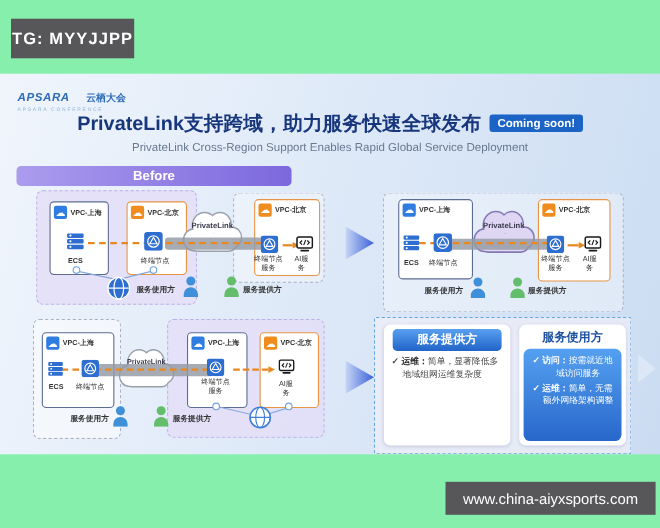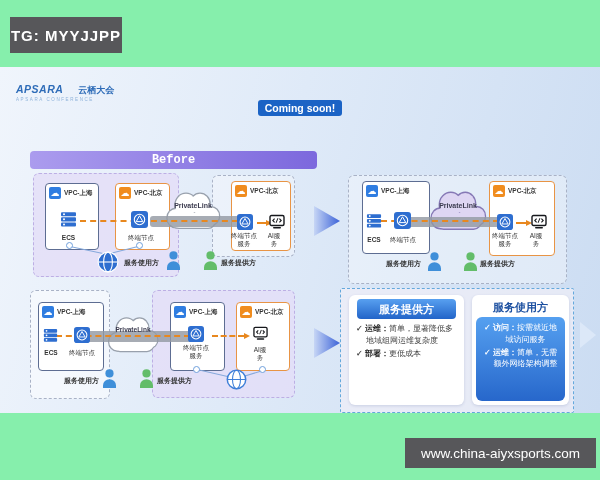--- a/index.html
+++ b/index.html
@@ -23,21 +23,21 @@
   .title-row{position:absolute;left:0;top:33px;width:100%;display:flex;align-items:center;
              justify-content:center;gap:8px;}
   .title{font-size:18px;font-weight:bold;color:#17367c;}
   .coming{background:#1b63c5;color:#fff;font-weight:bold;font-size:10.5px;padding:2px 7px;
           border-radius:3px;}
   .subtitle{position:absolute;left:0;top:61px;width:100%;text-align:center;font-size:10.5px;
             color:#6a7891;}
 
   .quad-hdr{position:absolute;height:18px;border-radius:4px;color:#fff;font-weight:bold;
             font-size:12px;text-align:center;line-height:18px;}
-  .hdr-before{left:30px;top:84px;width:287px;background:linear-gradient(90deg,#ab9cee,#7c68dd);font-family:Liberation Mono, monospace;}
+  .hdr-before{left:15px;top:84px;width:250px;background:linear-gradient(90deg,#ab9cee,#7c68dd);}
   .hdr-after{left:342px;top:84px;width:226px;background:linear-gradient(90deg,#5ea6ef,#2f72d6);}
 
   .container-dash{position:absolute;border:1.2px dashed #a9b2c6;border-radius:6px;
                   background:rgba(255,255,255,.35);z-index:0;}
   .lavender{background:rgba(228,221,248,.8);border-color:#bcafe4;}
 
   .vpc-box{position:absolute;background:#fff;border-radius:4px;z-index:1;}
   .b-dark{border:1.2px solid #5d6d92;}
   .b-orange{border:1.2px solid #e89445;}
   .vpc-hdr{display:flex;align-items:center;gap:3px;padding:3px 0 0 3px;}
@@ -120,22 +120,24 @@
   <div class="tg-badge">TG: MYYJJPP</div>
 
   <div class="slide">
 
     <div class="logo">
       <div><span class="logo-brand">APSARA</span><span class="logo-cn">云栖大会</span></div>
       <div class="logo-sub">APSARA CONFERENCE</div>
     </div>
 
     <div class="title-row">
+      <span class="title">PrivateLink支持跨域，助力服务快速全球发布</span>
       <span class="coming">Coming soon!</span>
     </div>
+    <div class="subtitle">PrivateLink Cross-Region Support Enables Rapid Global Service Deployment</div>
 
     <div class="quad-hdr hdr-before">Before</div>
 
     <div class="container-dash lavender" style="left:33px;top:106px;width:144px;height:102px"></div>
     <div class="container-dash" style="left:212px;top:108px;width:81px;height:80px"></div>
 
     <svg class="cloud" style="left:163px;top:122px" width="60" height="43" viewBox="0 0 60 40" preserveAspectRatio="none">
       <use href="#cloudShape" fill="none" stroke="#98a0ac" stroke-width="2.6"></use>
       <use href="#cloudShape" fill="#ffffff"></use>
     </svg>
@@ -370,21 +372,20 @@
     <svg class="person p-green" style="left:139px;top:302px" viewBox="0 0 15 19">
         <use href="#personShape" fill="currentColor"></use>
       </svg>
     <div class="side-label" style="left:157px;top:309px">服务提供方</div>
 
     <div class="benefits">
       <div class="card card-provider">
         <div class="cp-hdr">服务提供方</div>
         <div class="b-list">
           <div class="b-item"><span class="chk">✓</span> <b>运维：</b><span>简单，显著降低多地域组网运维复杂度</span></div>
-          <div class="b-item"><span class="chk">✓</span> <b>部署：</b><span>更低成本</span></div>
         </div>
       </div>
       <div class="card card-user">
         <div class="cu-hdr">服务使用方</div>
         <div class="cu-body">
           <div class="b-item"><span class="chk">✓</span> <b>访问：</b><span>按需就近地域访问服务</span></div>
           <div class="b-item"><span class="chk">✓</span> <b>运维：</b><span>简单，无需额外网络架构调整</span></div>
         </div>
       </div>
     </div>

